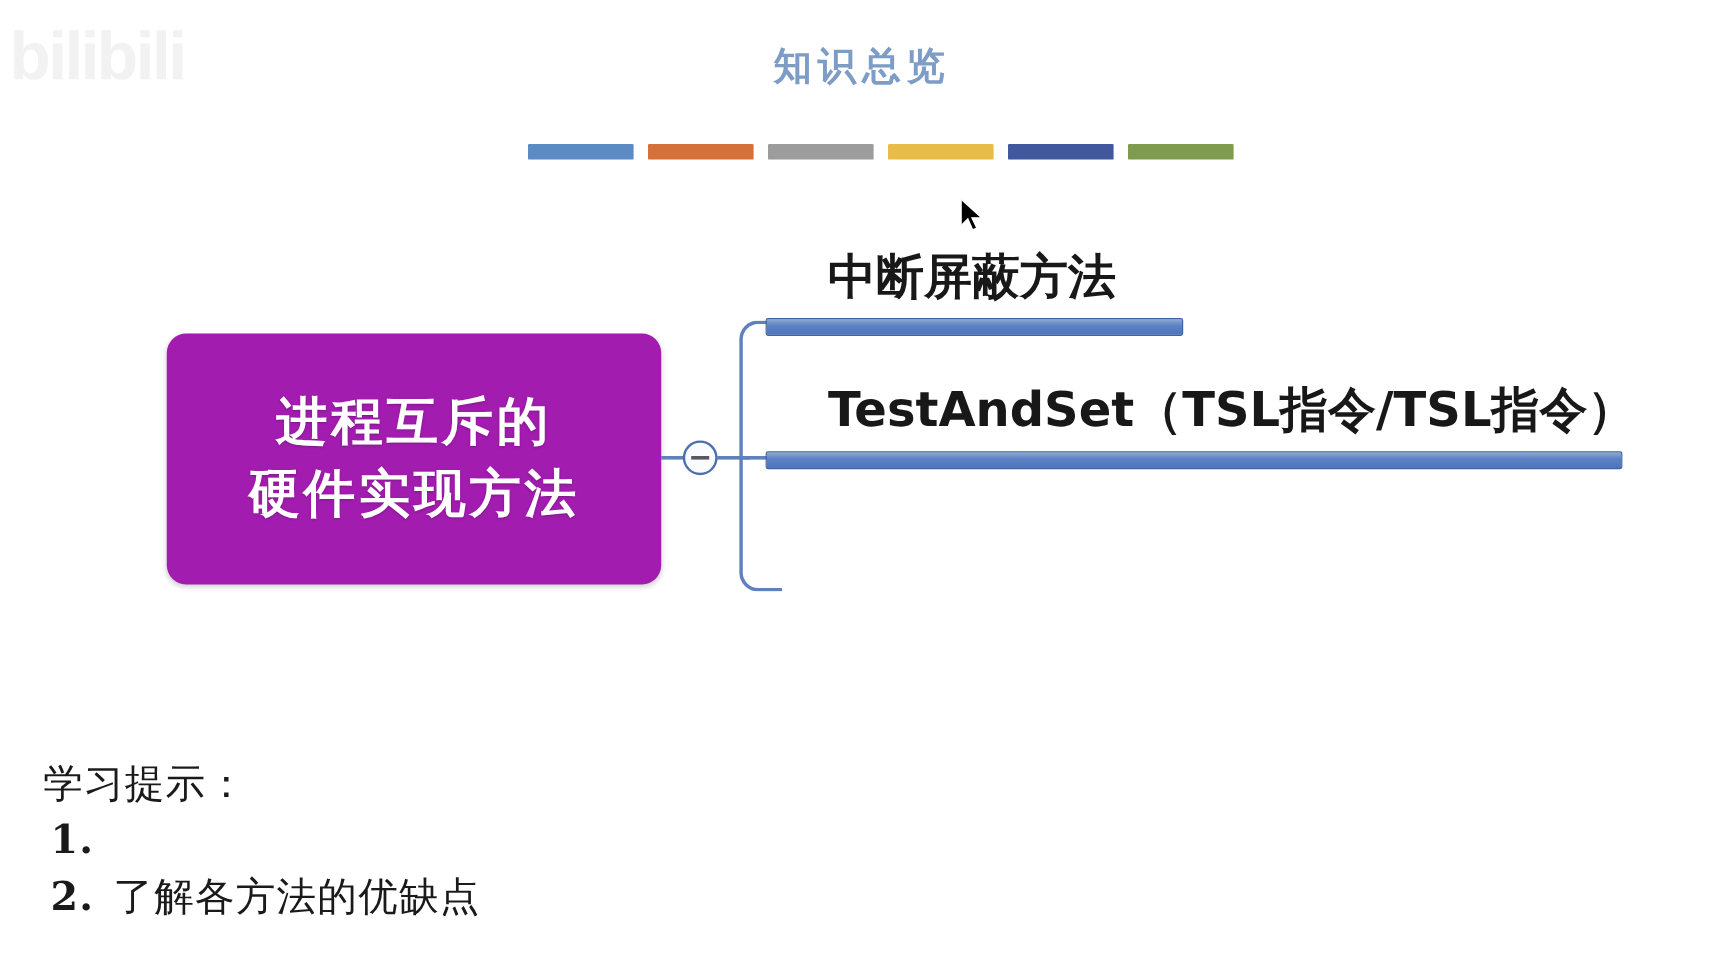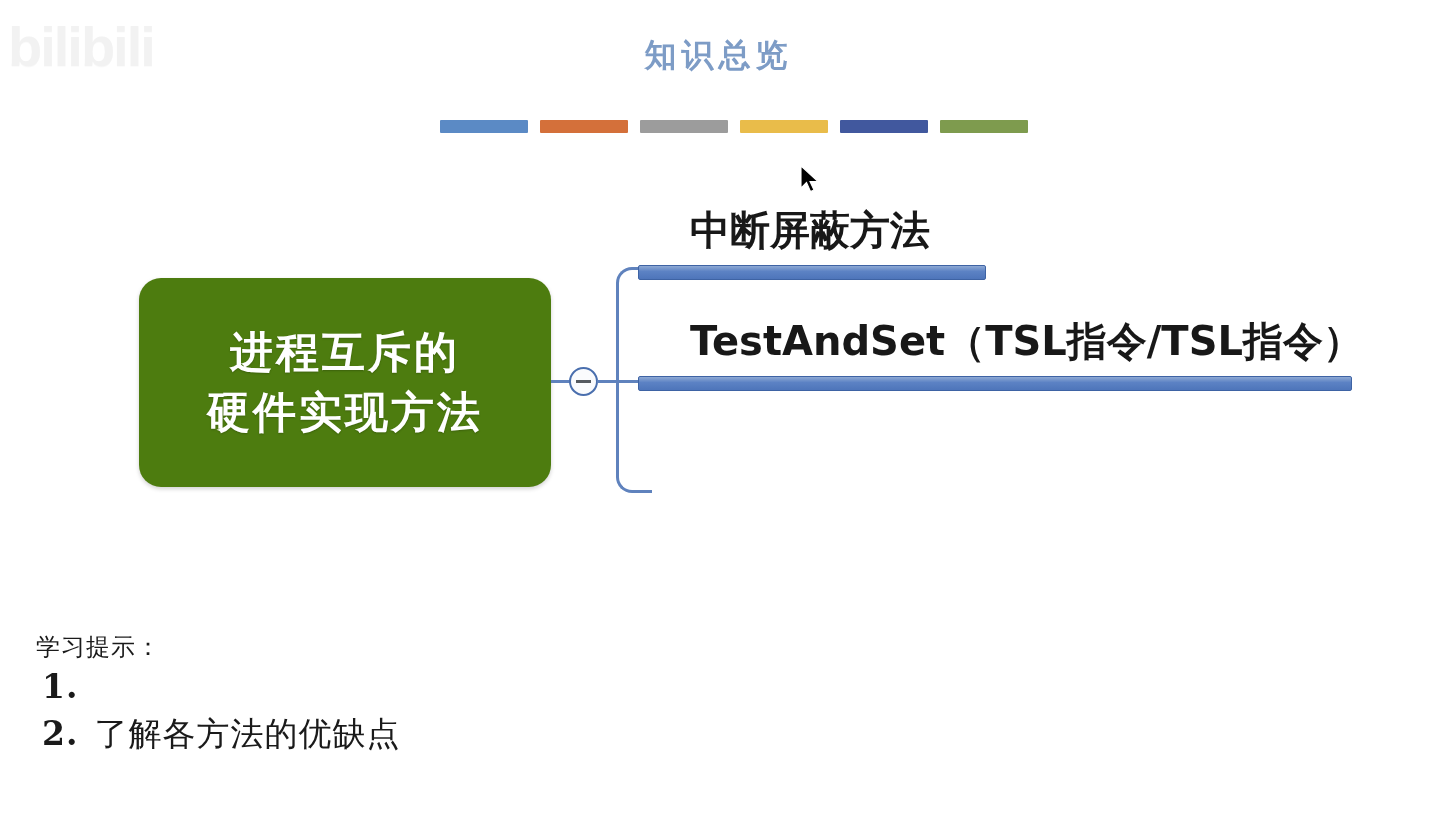--- a/index.html
+++ b/index.html
@@ -191,21 +191,21 @@
 
   
   #tips {
     position: absolute;
     left: 36px;
     top: 630px;
     font-family: "DejaVu Serif", "Liberation Serif", serif;
     color: #1a1a1a;
   }
   #tips .theading {
-    font-size: 24px;
+    font-size: 33px;
     line-height: 1.42;
     letter-spacing: 1px;
   }
   #tips ol {
     margin: 0;
     padding: 0 0 0 6px;
     list-style: none;
   }
   #tips li {
     font-size: 33px;
@@ -251,21 +251,21 @@
         <i style="background: rgb(233, 188, 74);"></i>
       </div>
     <div class="cbar">
         <i style="background: rgb(65, 88, 158);"></i>
       </div>
     <div class="cbar">
         <i style="background: rgb(126, 155, 78);"></i>
       </div>
   </div>
 
-  <div id="rootnode" style="background: #4d7c0f;">
+  <div id="rootnode" style="background: #a21caf; border-radius: 16px;">
     <div class="rline" style="color: rgb(255, 255, 255);">进程互斥的</div>
     <div class="rline" style="color: rgb(255, 255, 255);">硬件实现方法</div>
   </div>
 
   <div id="stub-root"></div>
 
   <div id="collapse">
     <span></span>
   </div>
 

